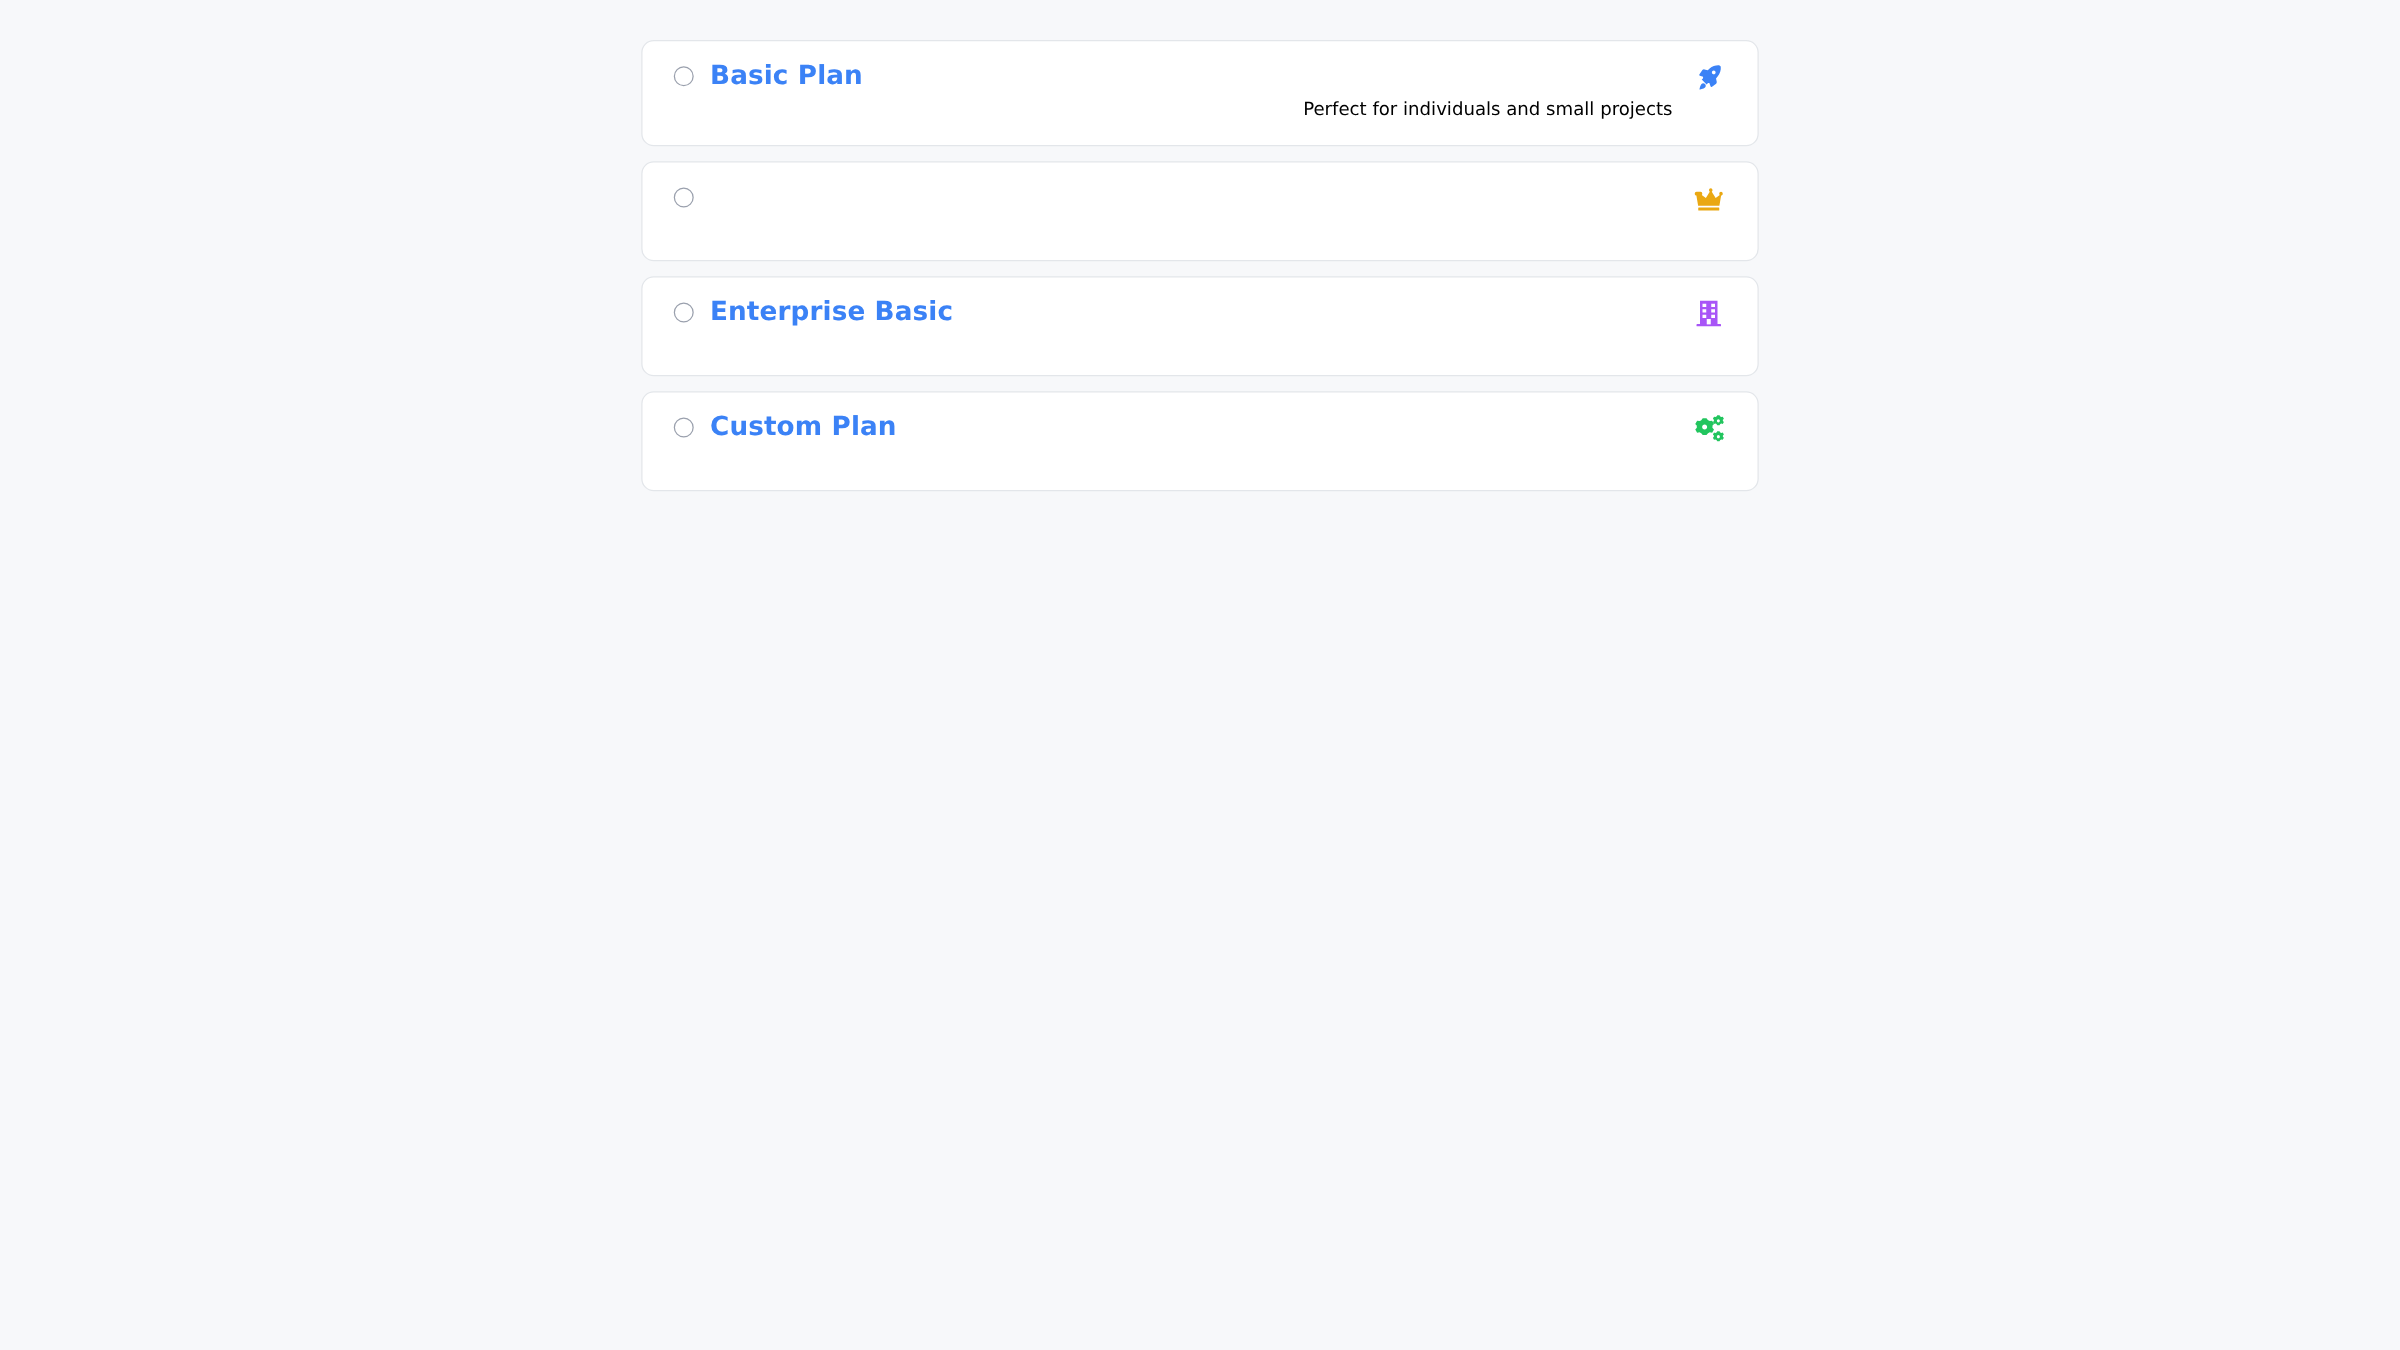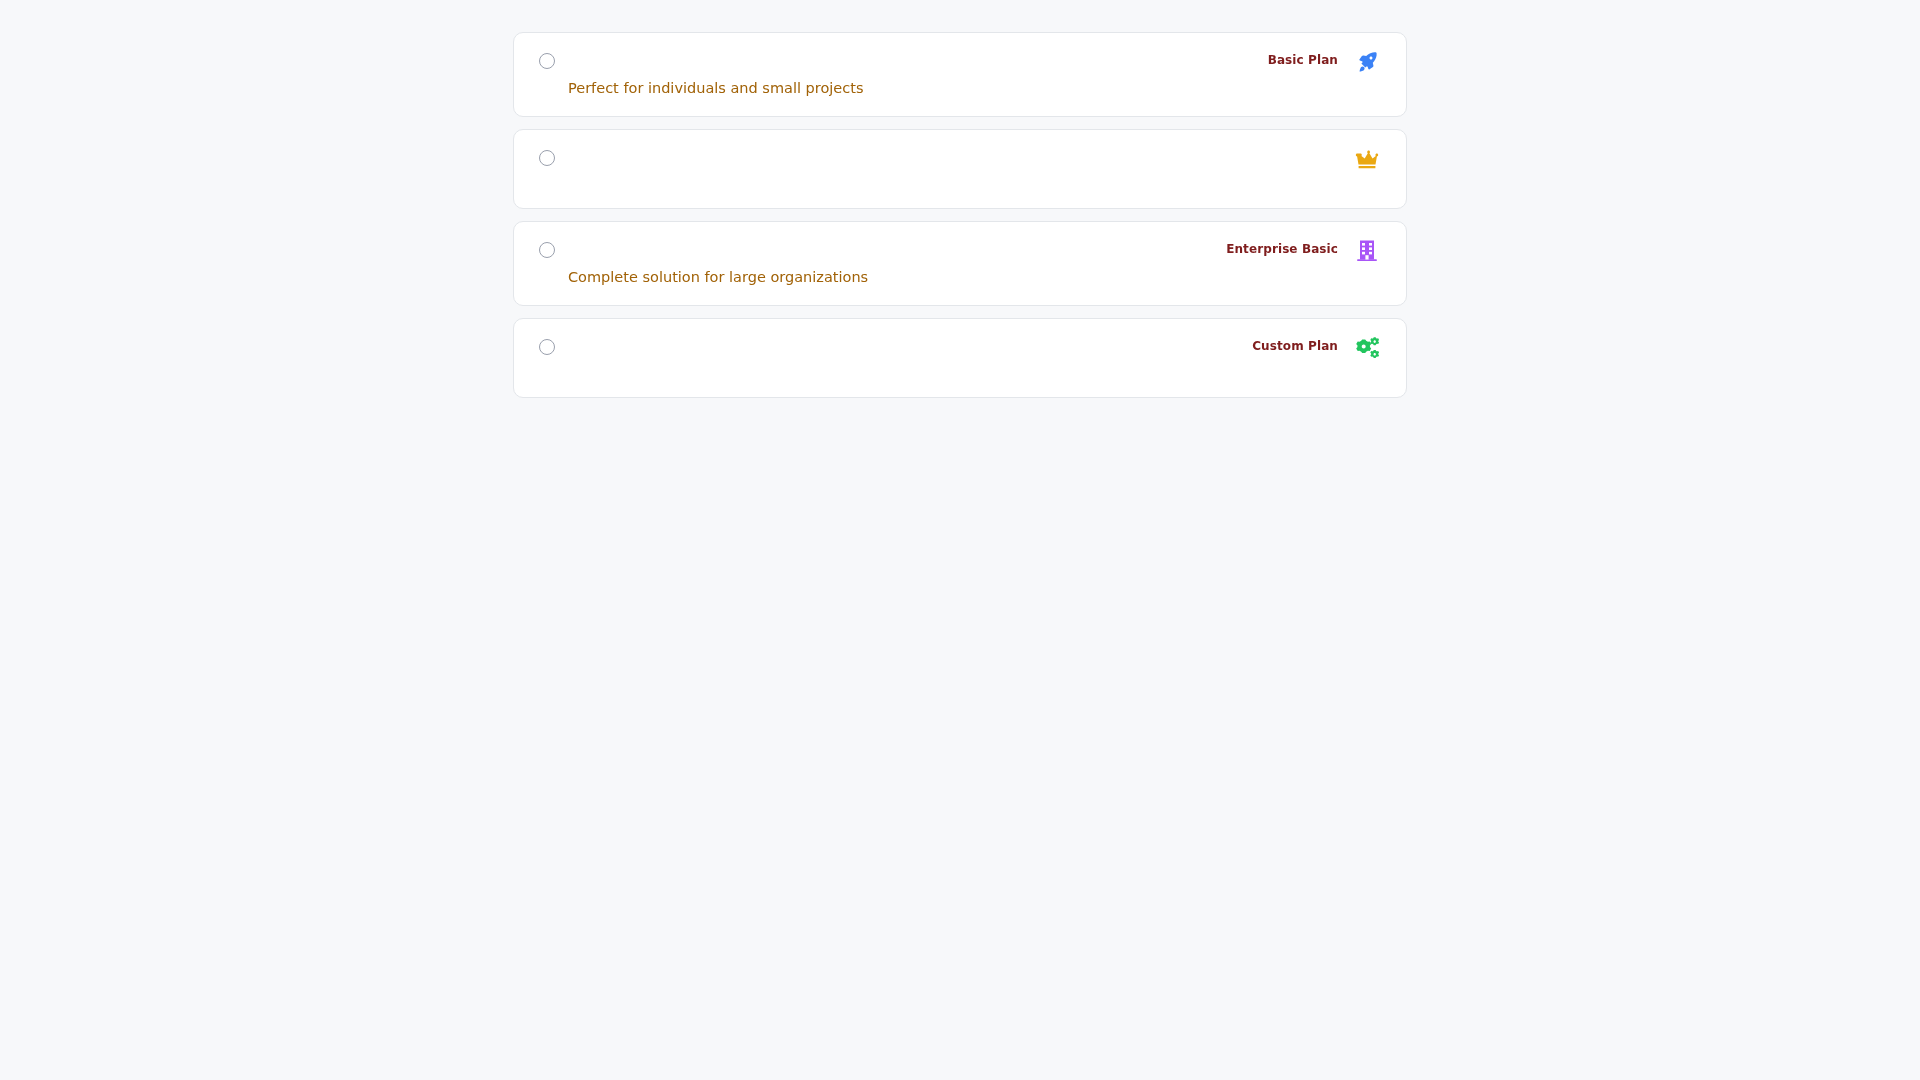--- a/index.html
+++ b/index.html
@@ -59,35 +59,35 @@
   }
 
   .plan-text {
     flex: 1 1 auto;
     min-width: 0;
     display: block;
   }
 
   .plan-title {
     display: block;
-    font-size: 12px;
+    font-size: 21px;
     font-weight: bold;
-    color: #7f1d1d;
+    color: #3b82f6;
     line-height: 20px;
     letter-spacing: 0.1px;
-    text-align: right;
   }
 
   .plan-desc {
     display: block;
     margin-top: 9px;
     font-size: 14.5px;
     font-weight: normal;
-    color: #a16207;
+    color: #000000;
     line-height: 19px;
+    text-align: right;
   }
 
   .plan-icon {
     flex: 0 0 auto;
     width: 30px;
     height: 26px;
     margin-top: -1px;
     margin-left: 14px;
     display: flex;
     align-items: center;
@@ -136,21 +136,20 @@
 
     </span>
   </div>
 
   <div class="plan-card">
     <span class="radio-wrap">
       <span class="radio-outer"></span>
     </span>
     <span class="plan-text">
       <span class="plan-title">Enterprise Basic</span>
-      <span class="plan-desc">Complete solution for large organizations</span>
     </span>
     <span class="plan-icon">
       <svg width="22" height="24" viewBox="0 0 22 24" aria-hidden="true">
         <g fill="#a855f7">
           <path d="M4 1.5h14v19H4z"></path>
           <rect x="1.2" y="20.2" width="19.6" height="1.8" rx="0.5"></rect>
         </g>
         <g fill="#ffffff">
           <rect x="6" y="4" width="3" height="2.6"></rect>
           <rect x="13" y="4" width="3" height="2.6"></rect>

